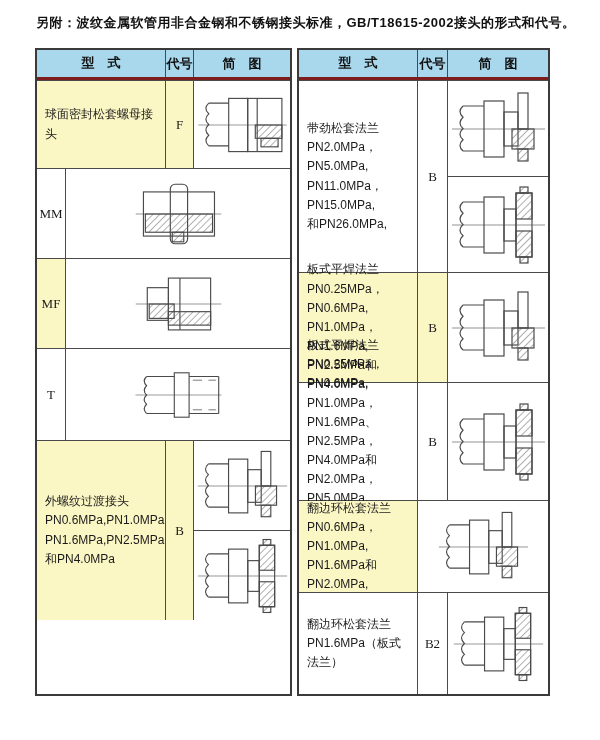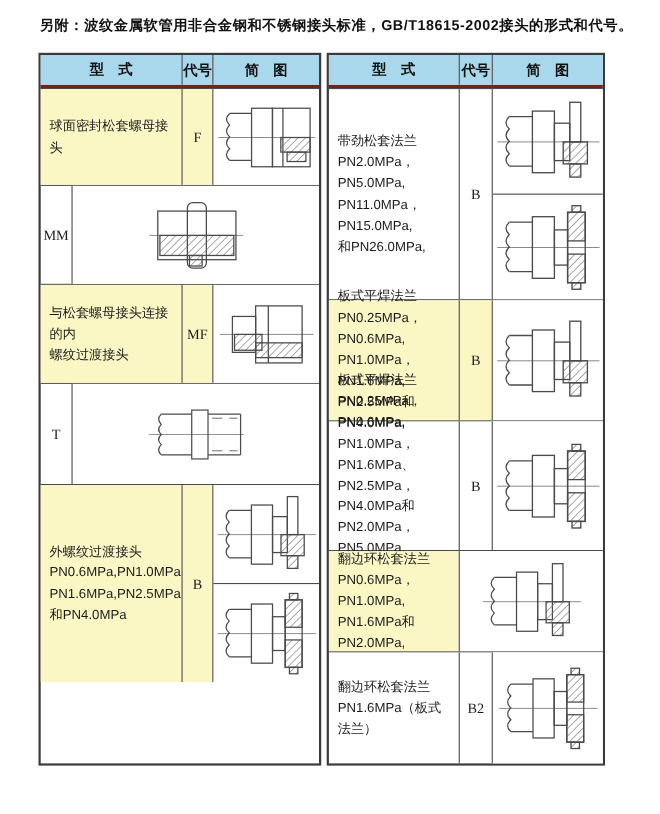--- a/index.html
+++ b/index.html
@@ -159,22 +159,20 @@
       <div class="row" style="height:90px">
         <div class="cell code">MM</div>
         <div class="cell diagram">
           <svg class="diag" viewBox="0 0 100 80" width="96" height="78">
               <use href="#sym-mm"></use>
             </svg>
         </div>
       </div>
 
       <div class="row" style="height:90px">
-        <div class="cell type hl">与松套螺母接头连接的内
-螺纹过渡接头</div>
         <div class="cell code hl">MF</div>
         <div class="cell diagram">
           <svg class="diag" viewBox="0 0 100 80" width="96" height="78">
               <use href="#sym-mf"></use>
             </svg>
         </div>
       </div>
 
       <div class="row" style="height:92px">
         <div class="cell code">T</div>

